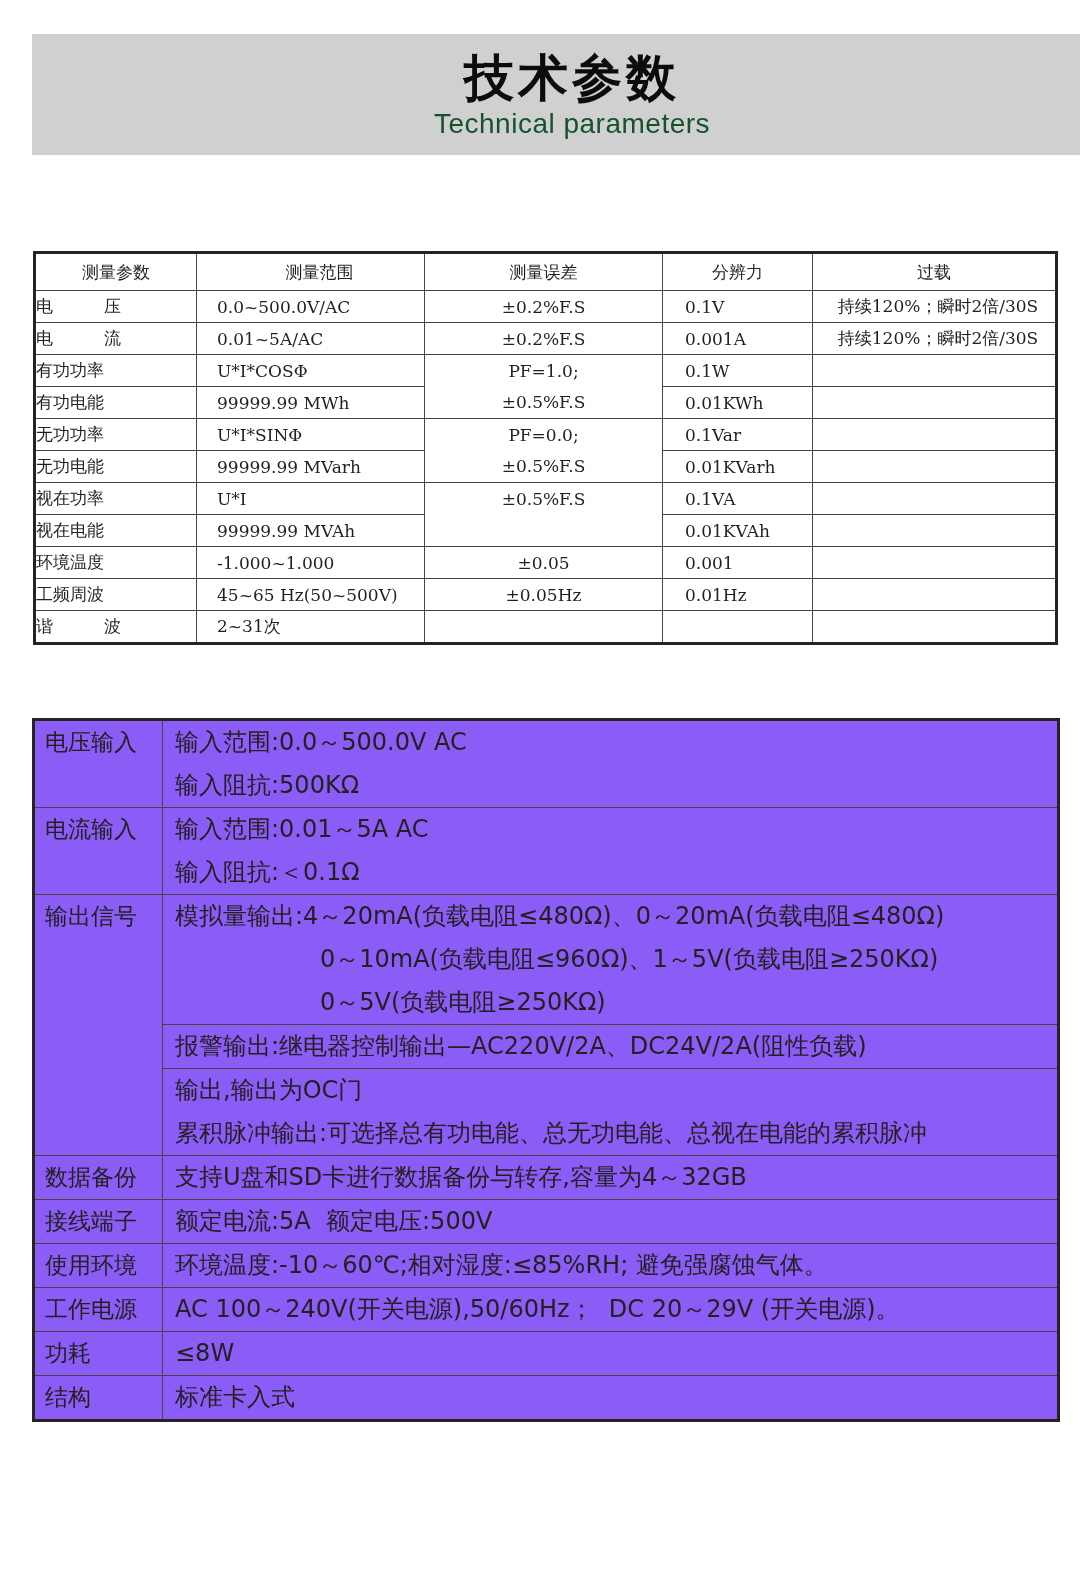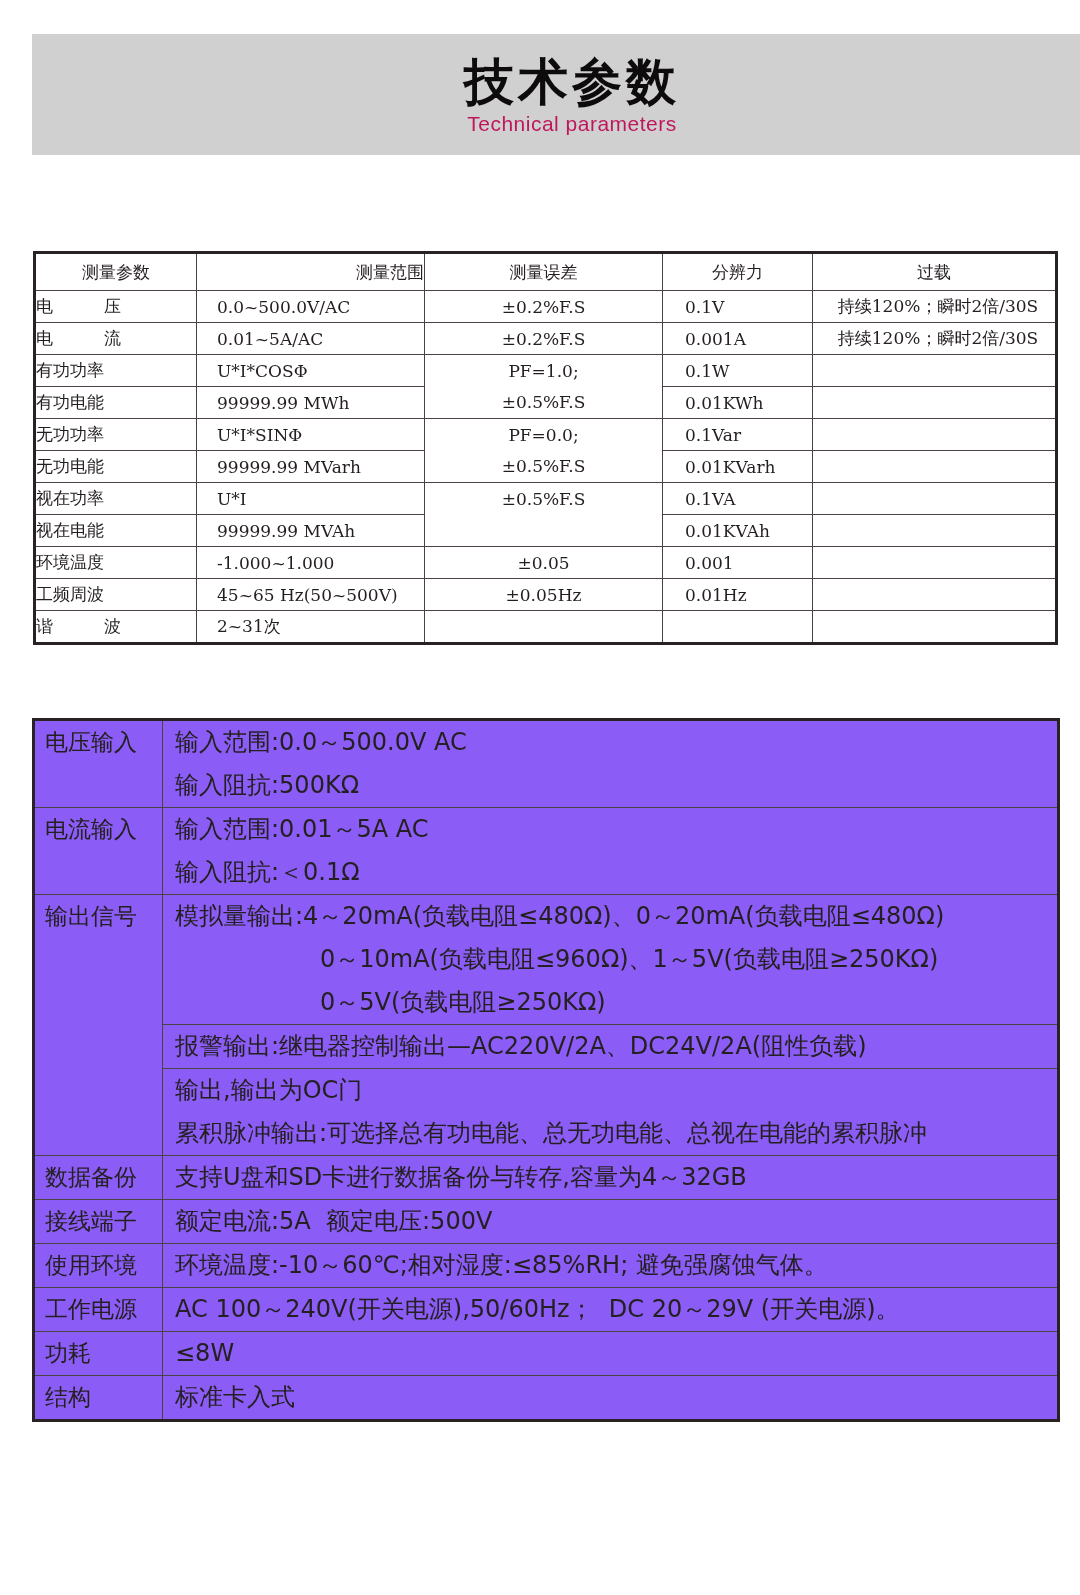--- a/index.html
+++ b/index.html
@@ -10,40 +10,40 @@
   }
   
   #banner {
     position:absolute; left:0; top:34px; width:1080px; height:121px;
     background:#d1d0d0; display:flex; flex-direction:column; align-items:center; justify-content:center;margin-left:32px;
   }
   #banner .title {
     font-size:50px; font-weight:bold; color:#0d0b0c; letter-spacing:4px; line-height:56px;
   }
   #banner .subtitle {
-    font-size:21px; color:#be185d; margin-top:2px; letter-spacing:0.5px;
+    font-size:28px; color:#14532d; margin-top:2px; letter-spacing:0.5px;
     font-family:"Liberation Sans","DejaVu Sans",sans-serif;
   }
   
   #t1 {
     position:absolute; left:33px; top:251px; width:1022px;
     border-collapse:collapse; table-layout:fixed;
     font-family:"DejaVu Serif","Liberation Serif",serif;
     font-size:17px; color:#241e20;
   }
   #t1, #t1 th, #t1 td { border:1.5px solid #4a4243; }
   #t1 { border:3px solid #292223; }
   #t1 th { height:36px; font-weight:normal; text-align:center; padding:0; }
   #t1 td { height:31px; padding:0; vertical-align:middle; }
   #t1 .c1 { text-align:left; white-space:pre;margin-left:16px; }
   #t1 .c2 { padding-left:20px; text-align:left; white-space:pre; }
   #t1 .c3 { text-align:center; }
   #t1 .c4 { padding-left:22px; text-align:left; }
   #t1 .c5 { padding-left:8px; text-align:center; white-space:pre; }
-  #t1 th.h2 { text-align:right; padding-left:18px; }
+  #t1 th.h2 { text-align:center; padding-left:18px; }
   #t1 .eline { height:31px; line-height:31px; text-align:center; }
   
   #t2 {
     position:absolute; left:32px; top:718px; width:1028px;
     border:3px solid #292223; box-sizing:border-box; background:#8b5cf6;
     font-family:"DejaVu Sans","Liberation Sans",sans-serif; color:#242021;
   }
   #t2 .srow { display:flex; }
   #t2 .srow + .srow { border-top:1.5px solid #4a4243; }
   #t2 .slabel {

